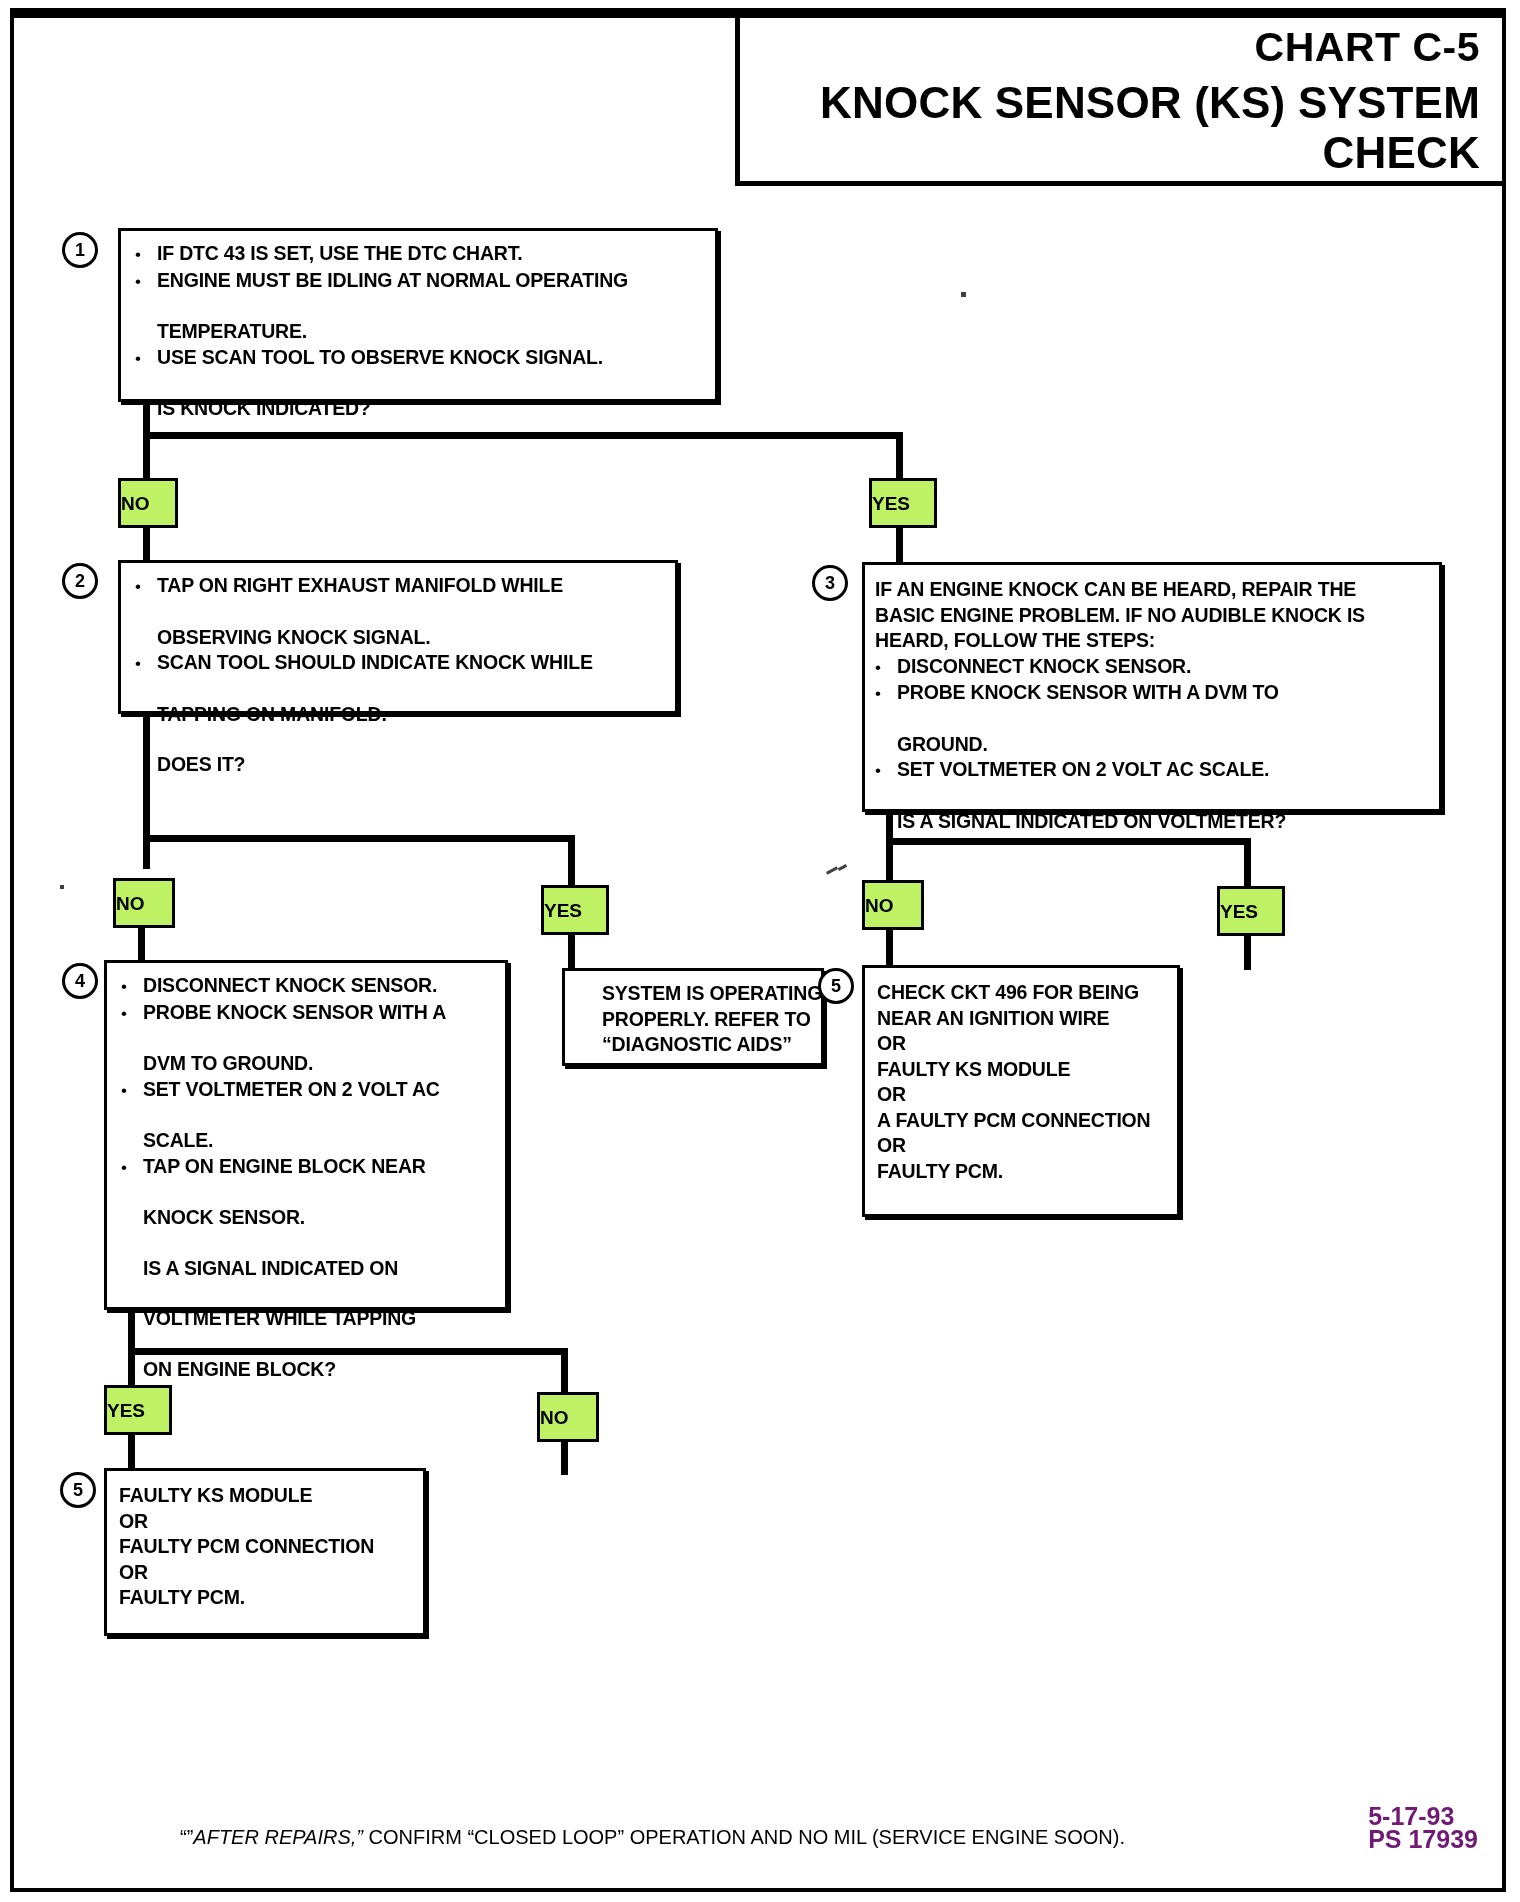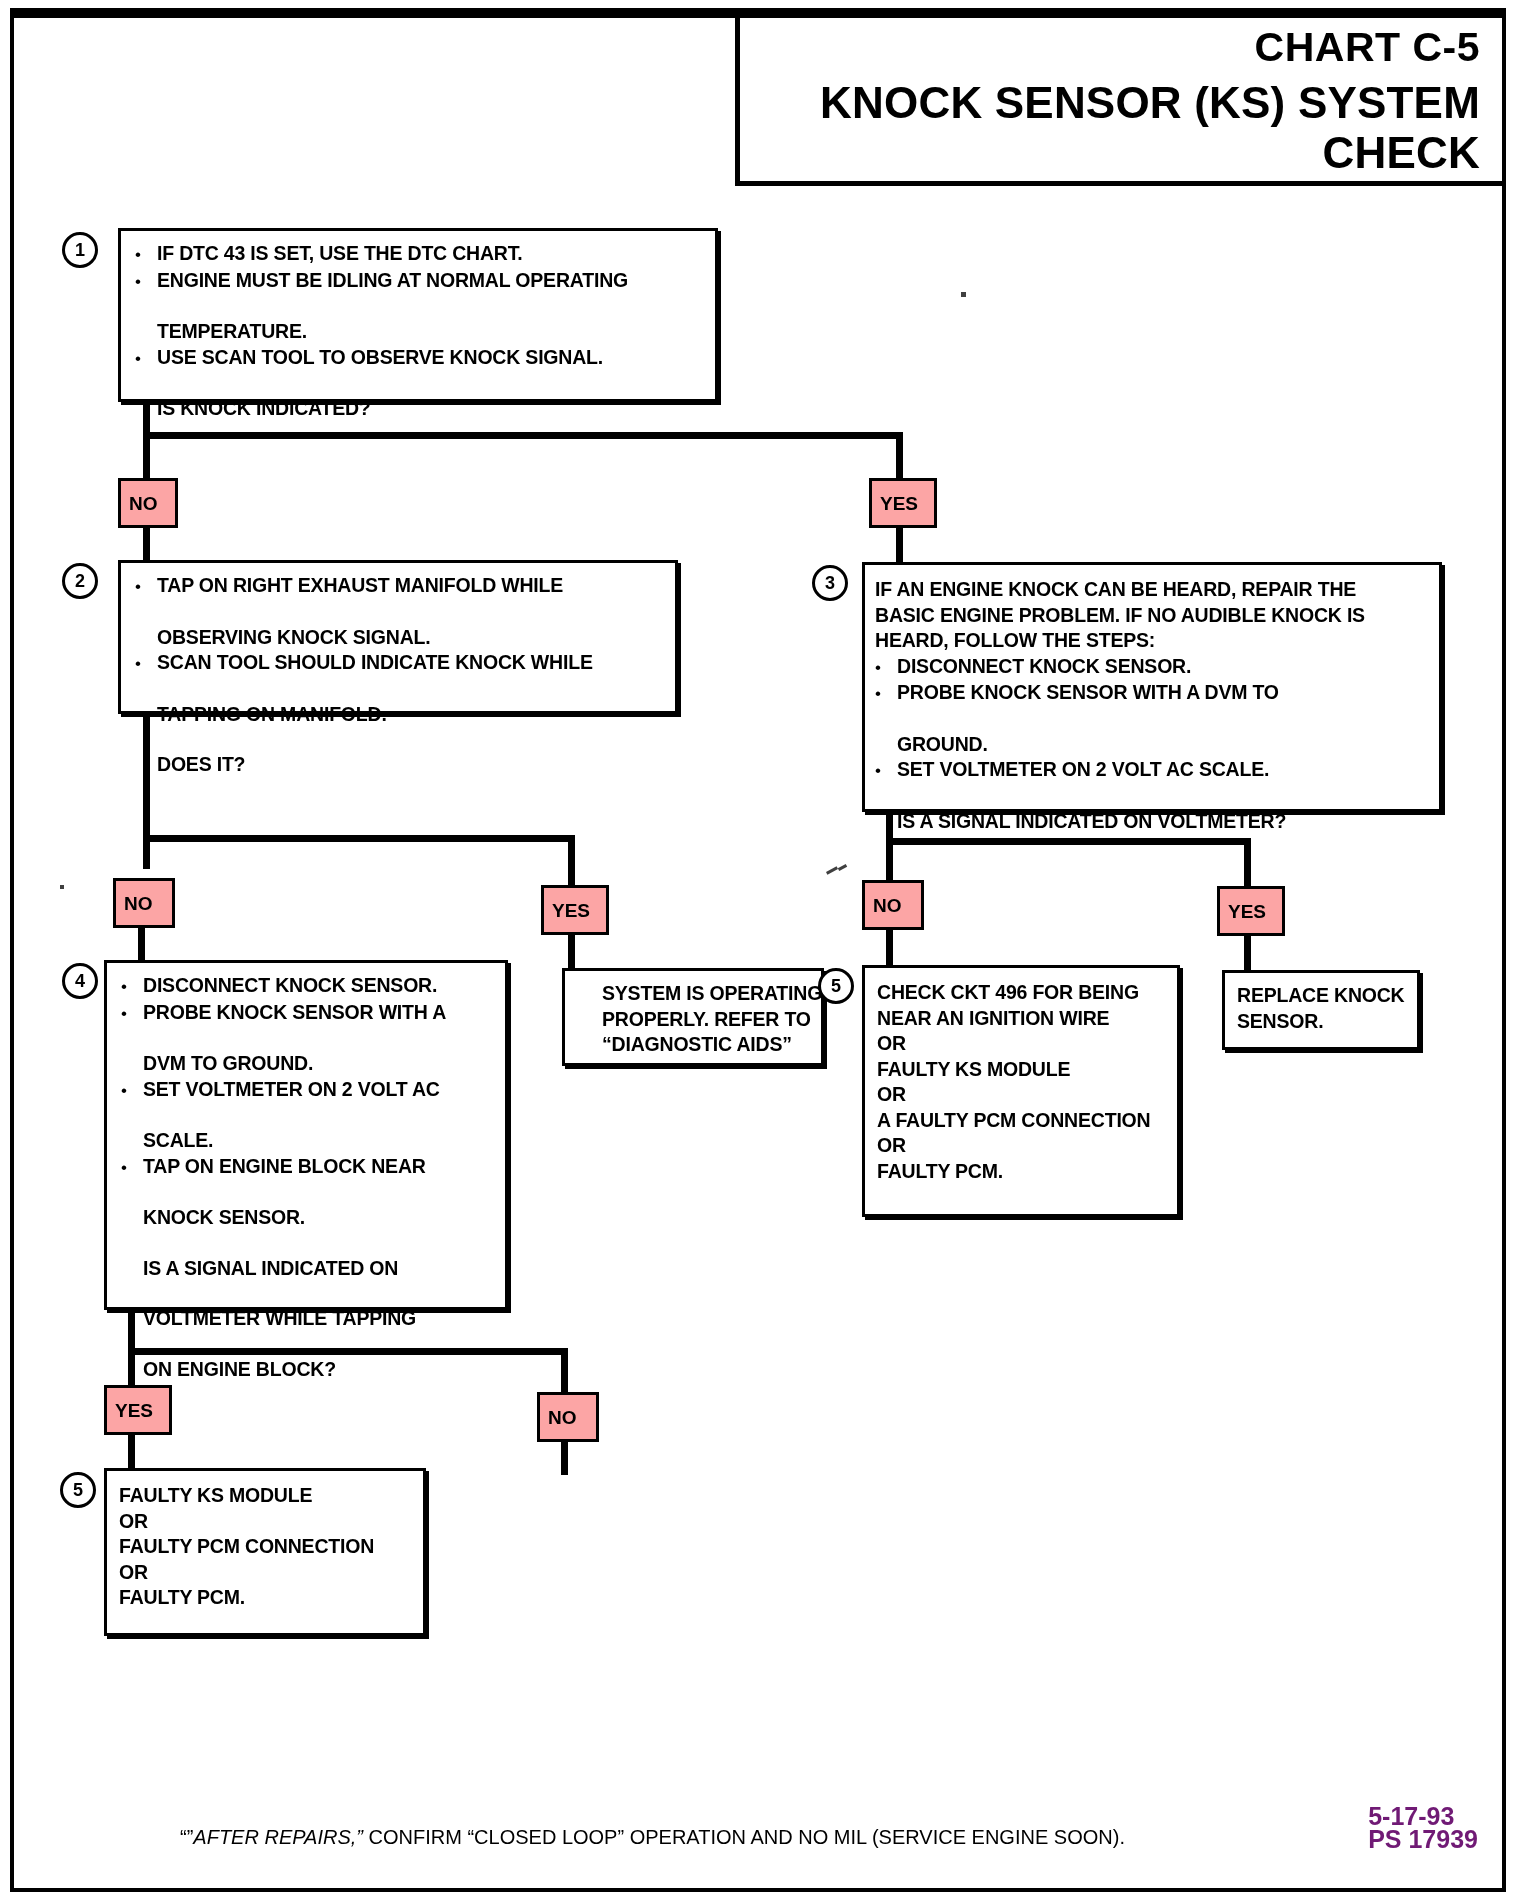--- a/index.html
+++ b/index.html
@@ -123,26 +123,25 @@
     text-align: center;
     color: #000;
     background: #fff;
   }
 
   
   .yn {
     position: absolute;
     border: 3px solid #000;
     box-sizing: border-box;
-    background: #fca5a5;
+    background: #bef264;
     font-size: 19px;
     font-weight: bold;
     color: #000;
     text-align: left;
-    padding-left: 8px;
     line-height: 1;
     display: flex;
     align-items: center;
   }
 
   
   .conn {
     position: absolute;
     background: #000;
   }
@@ -320,26 +319,20 @@
       <div class="line-text">NEAR AN IGNITION WIRE</div>
       <div class="line-text">OR</div>
       <div class="line-text">FAULTY KS MODULE</div>
       <div class="line-text">OR</div>
       <div class="line-text">A FAULTY PCM CONNECTION</div>
       <div class="line-text">OR</div>
       <div class="line-text">FAULTY PCM.</div>
     </div>
   </div>
 
-  <div class="box" style="left:1222px; top:970px; width:198px; height:80px;">
-    <div class="box-inner" style="padding:10px 8px 6px 12px;">
-      <div class="line-text">REPLACE  KNOCK</div>
-      <div class="line-text">SENSOR.</div>
-    </div>
-  </div>
 
   <div class="conn" style="left:128px; top:1310px; width:7px; height:100px;"></div>
   <div class="conn" style="left:128px; top:1348px; width:440px; height:7px;"></div>
   <div class="conn" style="left:561px; top:1348px; width:7px; height:48px;"></div>
 
   <div class="yn" style="left:104px; top:1385px; width:68px; height:50px;">YES</div>
   <div class="yn" style="left:537px; top:1392px; width:62px; height:50px;">NO</div>
 
   <div class="conn" style="left:128px; top:1435px; width:7px; height:37px;"></div>
   <div class="conn" style="left:561px; top:1442px; width:7px; height:33px;"></div>

